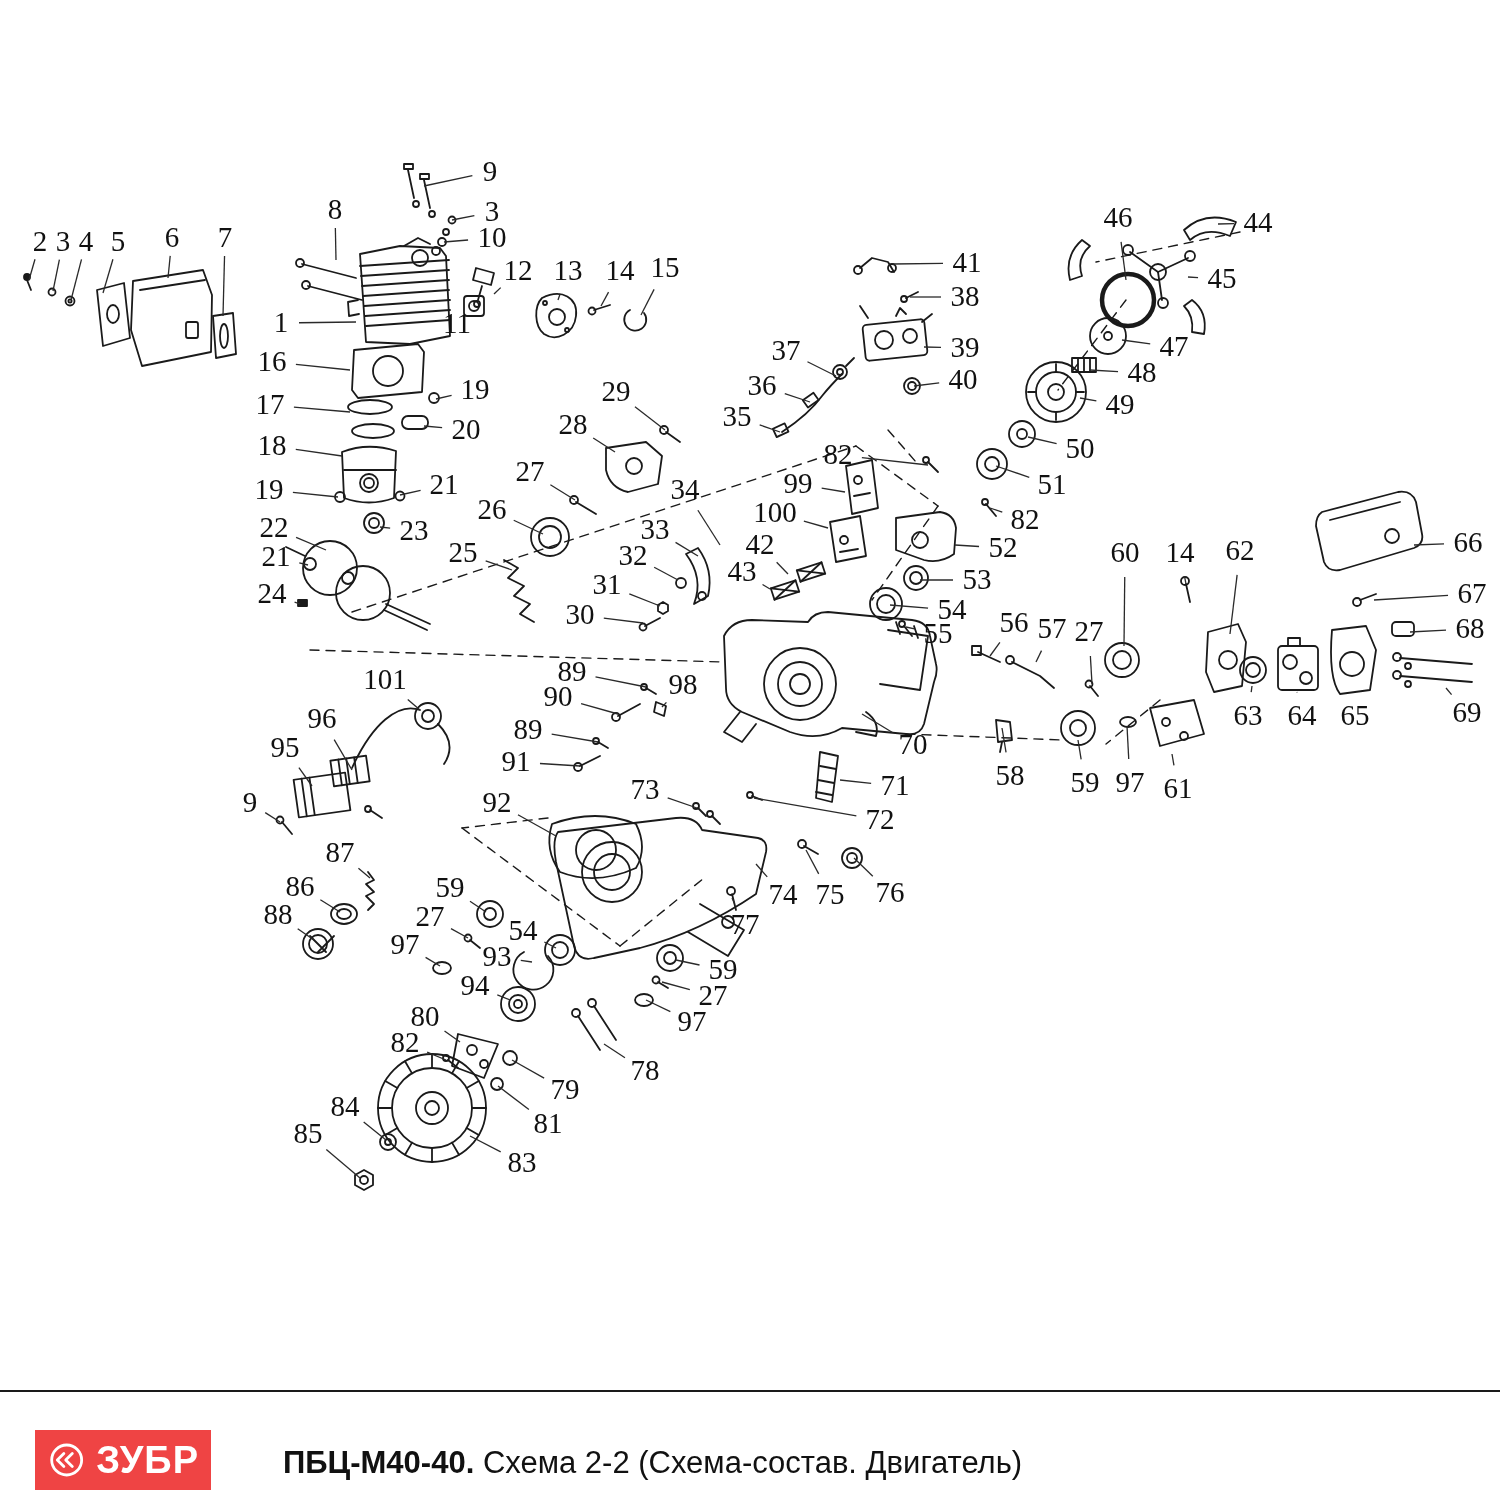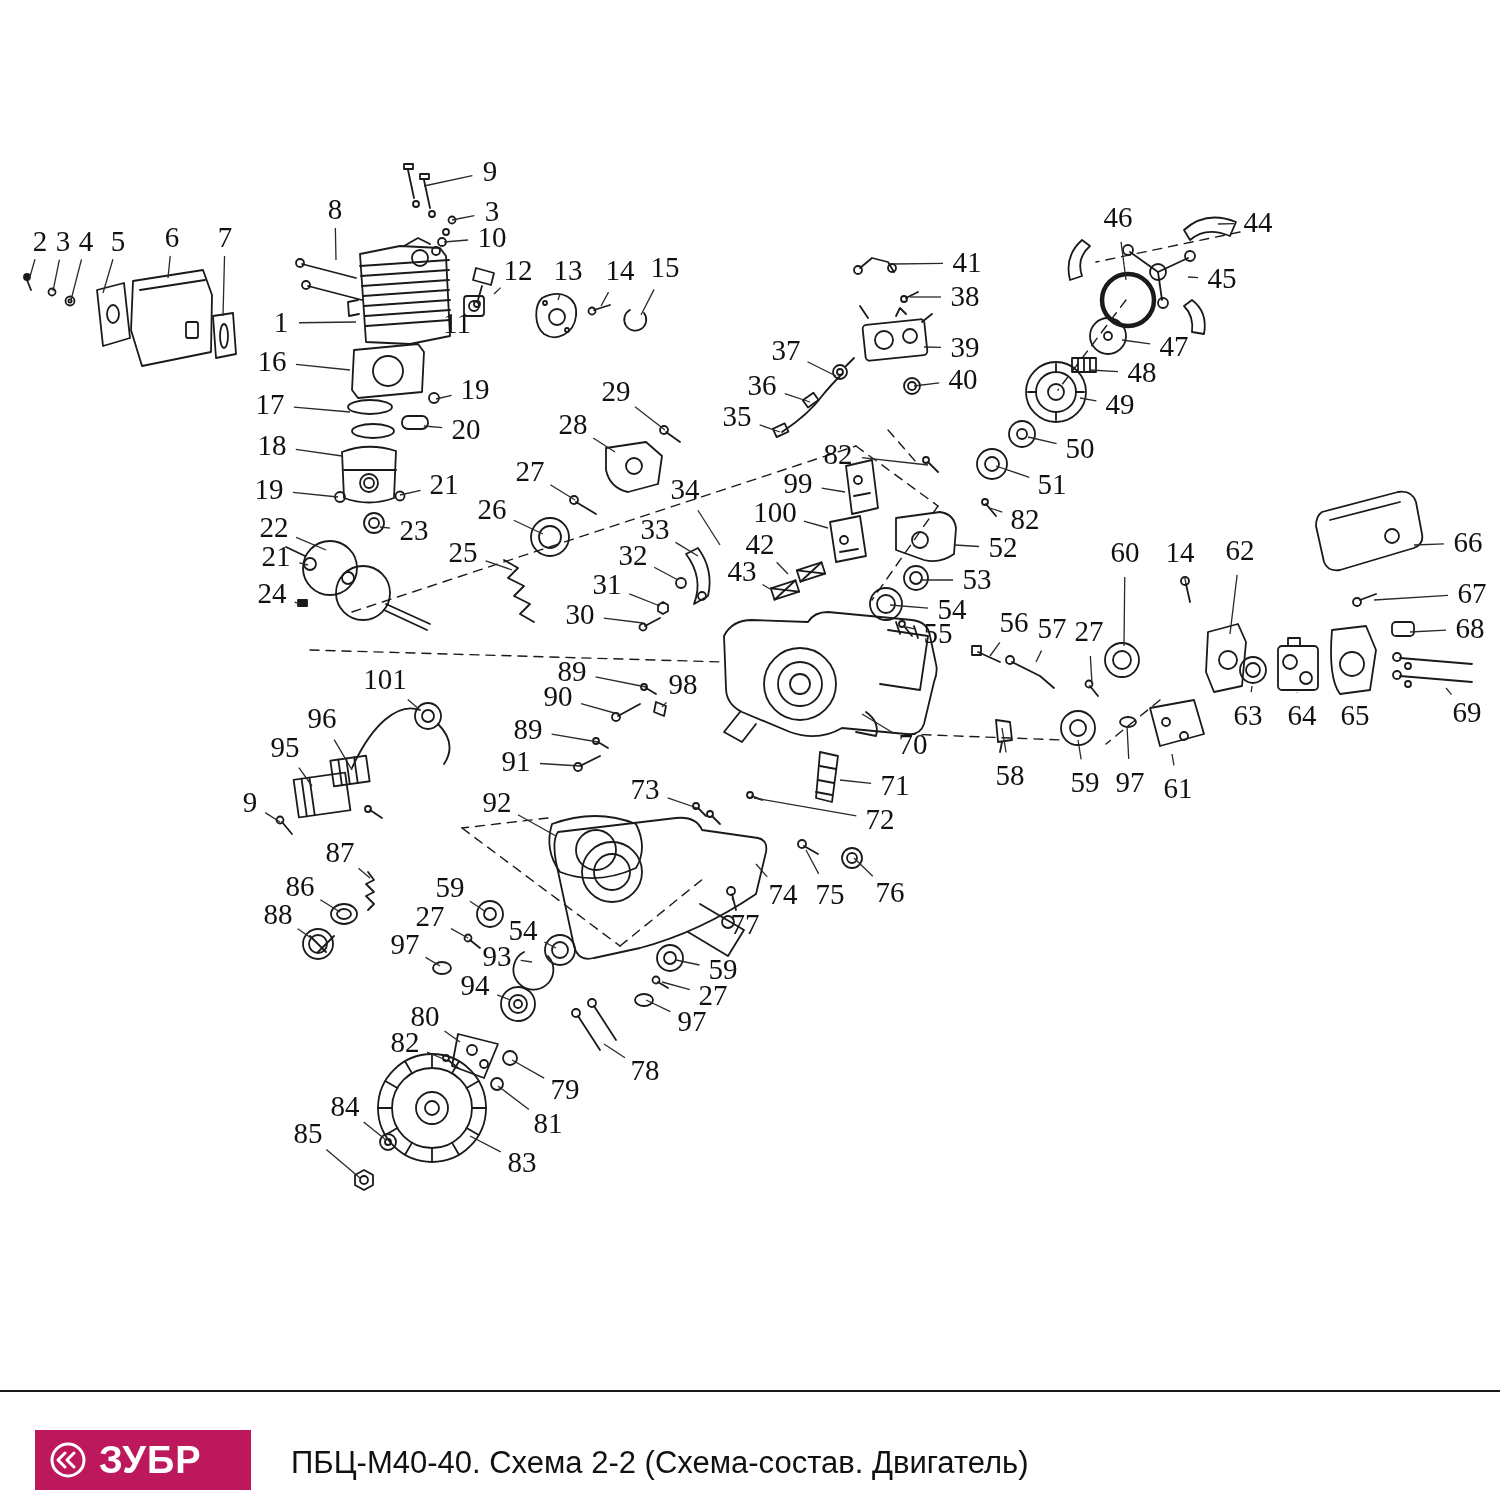--- a/index.html
+++ b/index.html
@@ -2,25 +2,25 @@
 <html><head>
 <meta charset="utf-8">
 <style>
   html,body{margin:0;padding:0;background:#fff;}
   .canvas{position:relative;width:1500px;height:1500px;background:#fff;overflow:hidden;
           font-family:"Liberation Sans",sans-serif;}
   svg.diagram{position:absolute;left:0;top:0;}
   #labels-layer text{font:29px "Liberation Serif","DejaVu Serif",serif;fill:#111;text-anchor:middle;}
   #labels-layer line{stroke:#2a2a2a;stroke-width:1.3;}
   .footer-rule{position:absolute;left:0;top:1390px;width:1500px;height:2px;background:#1a1a1a;}
-  .logo{position:absolute;left:35px;top:1430px;width:216px;height:60px;background:#be185d;
+  .logo{position:absolute;left:35px;top:1430px;width:176px;height:60px;background:#ef4444;
         display:flex;align-items:center;gap:10px;padding:0 12px;box-sizing:border-box;}
   .brand{color:#fff;font-weight:bold;font-size:38px;letter-spacing:1px;line-height:1;}
   .title{position:absolute;left:283px;top:1445px;font-size:31px;color:#111;white-space:nowrap;}
-  .title b{font-weight:normal;margin-left:8px;}
+  .title b{font-weight:bold;}
 </style>
 </head>
 <body>
 
 <div class="canvas">
 
   <svg class="diagram" width="1500" height="1390" viewBox="0 0 1500 1390">
 
     <g stroke="#1a1a1a" fill="none" stroke-width="1.8" stroke-linecap="round" stroke-linejoin="round">
 

